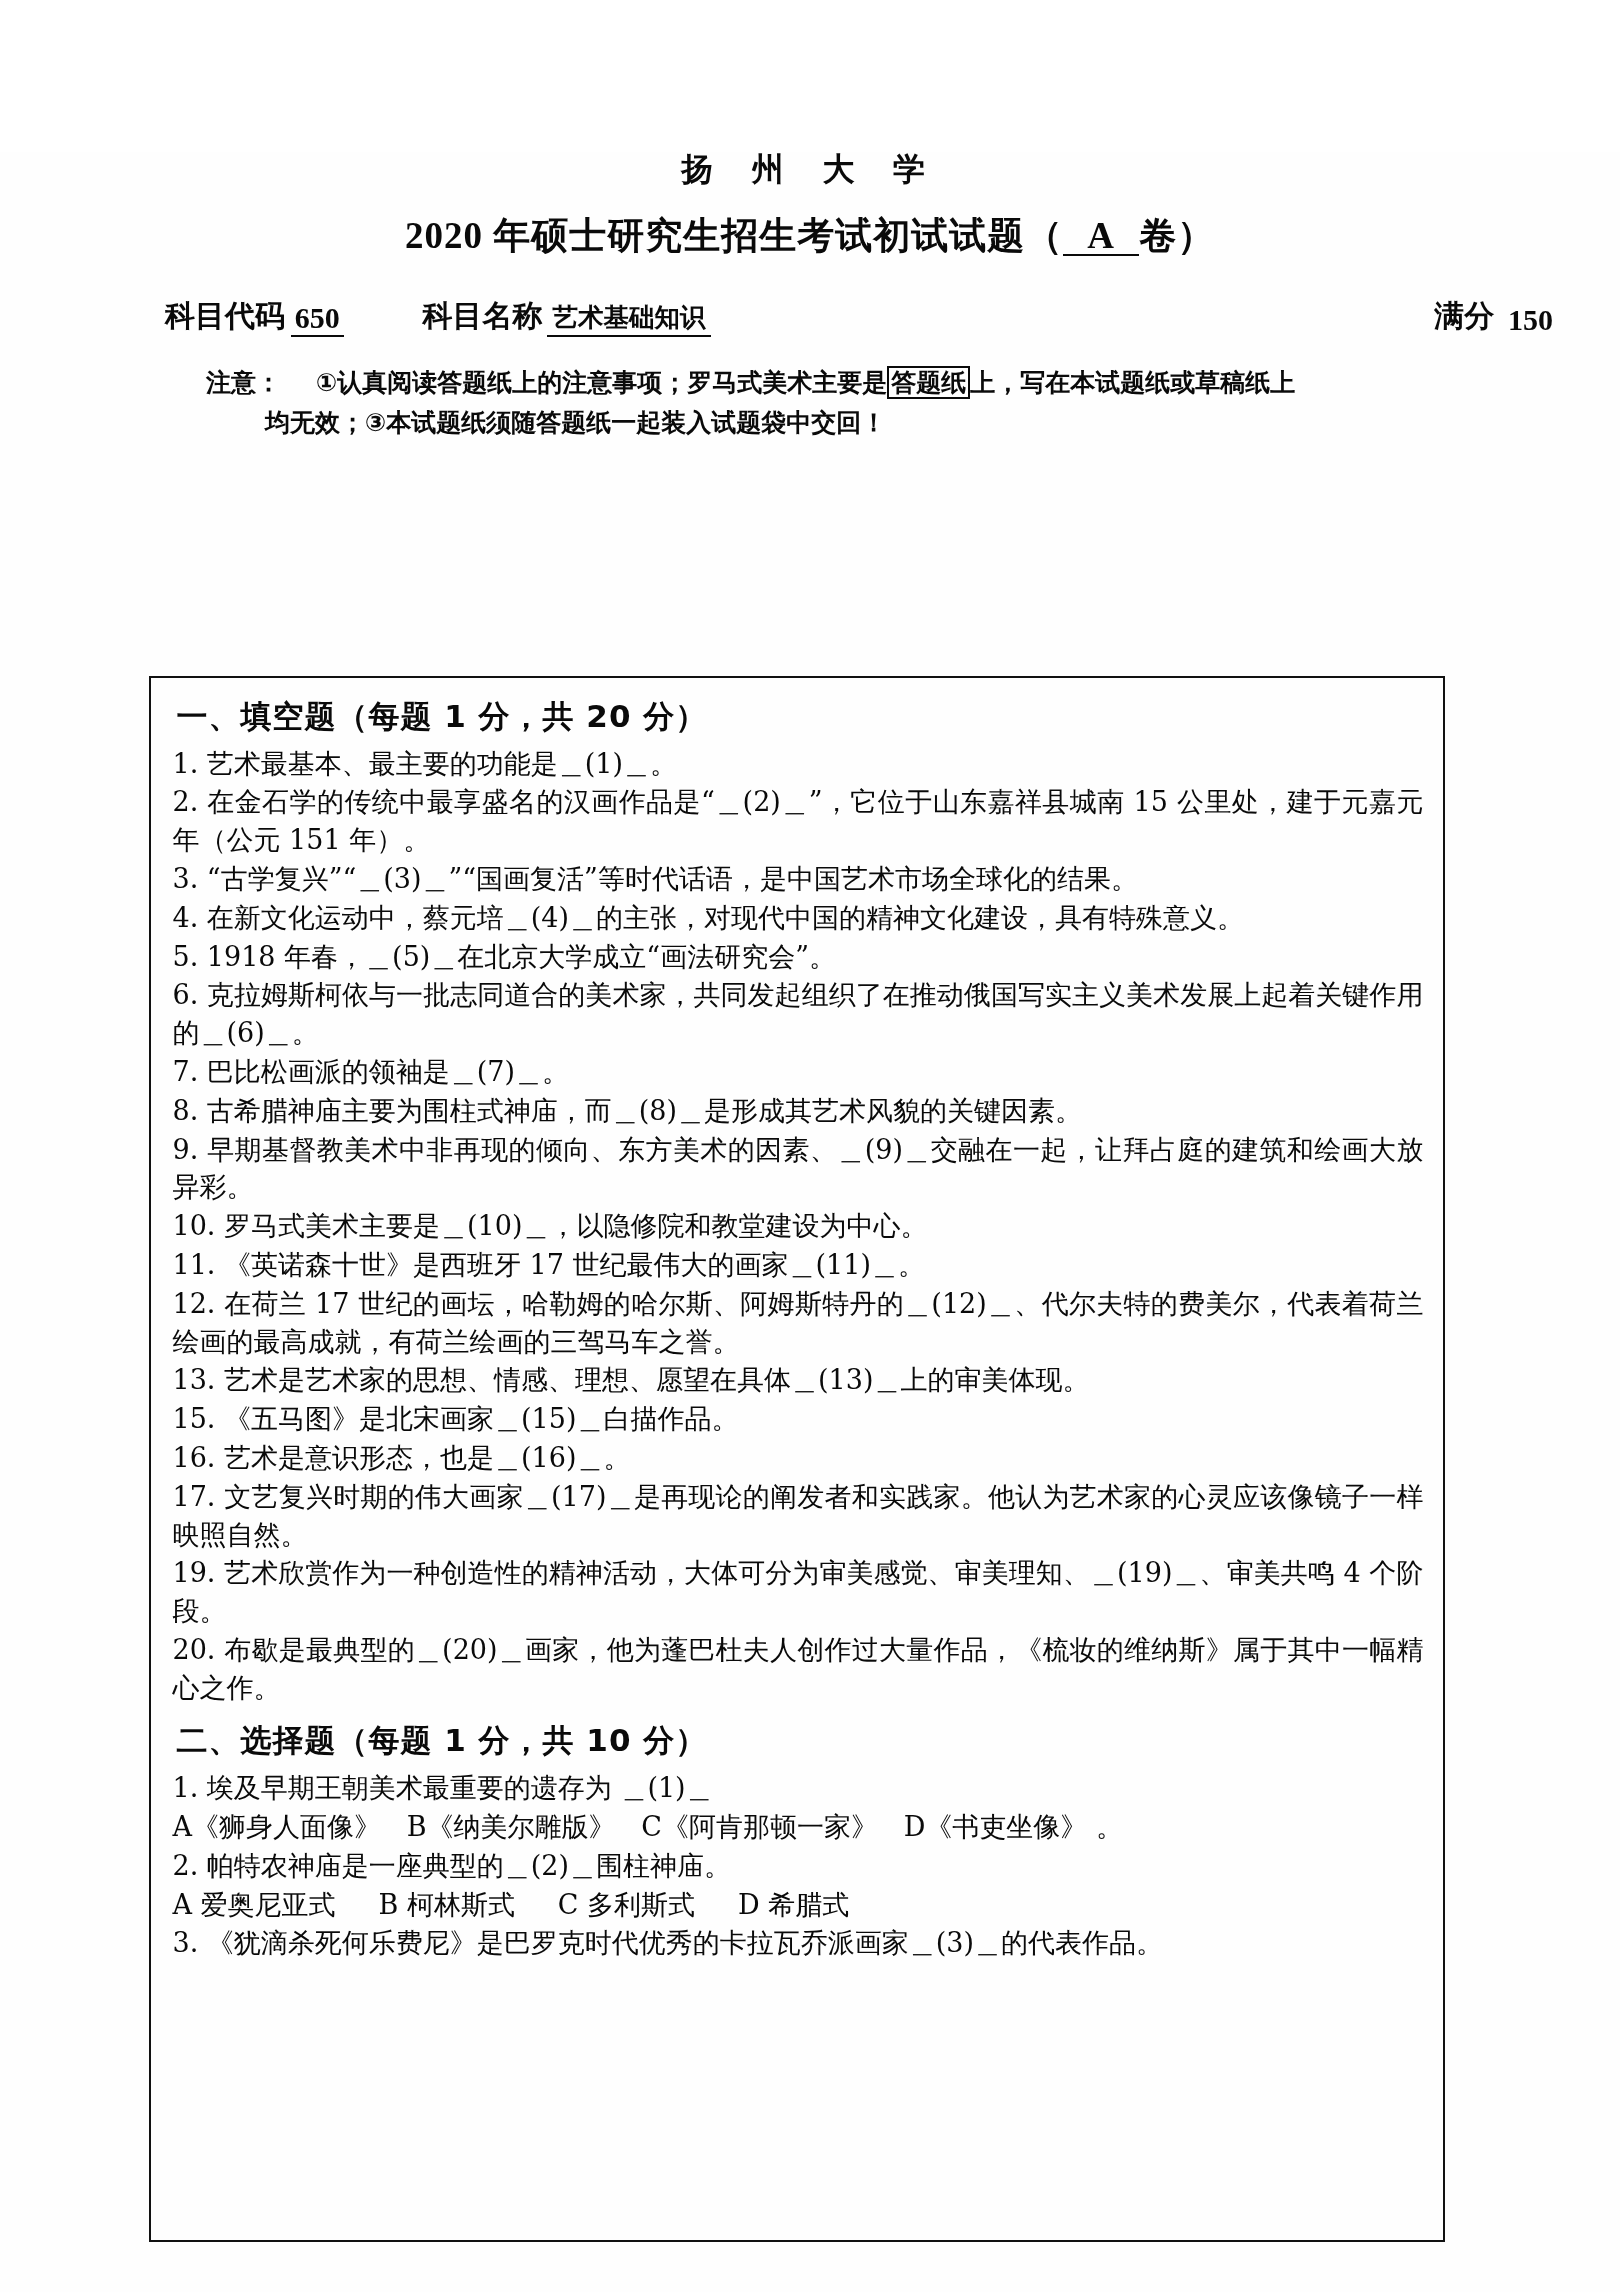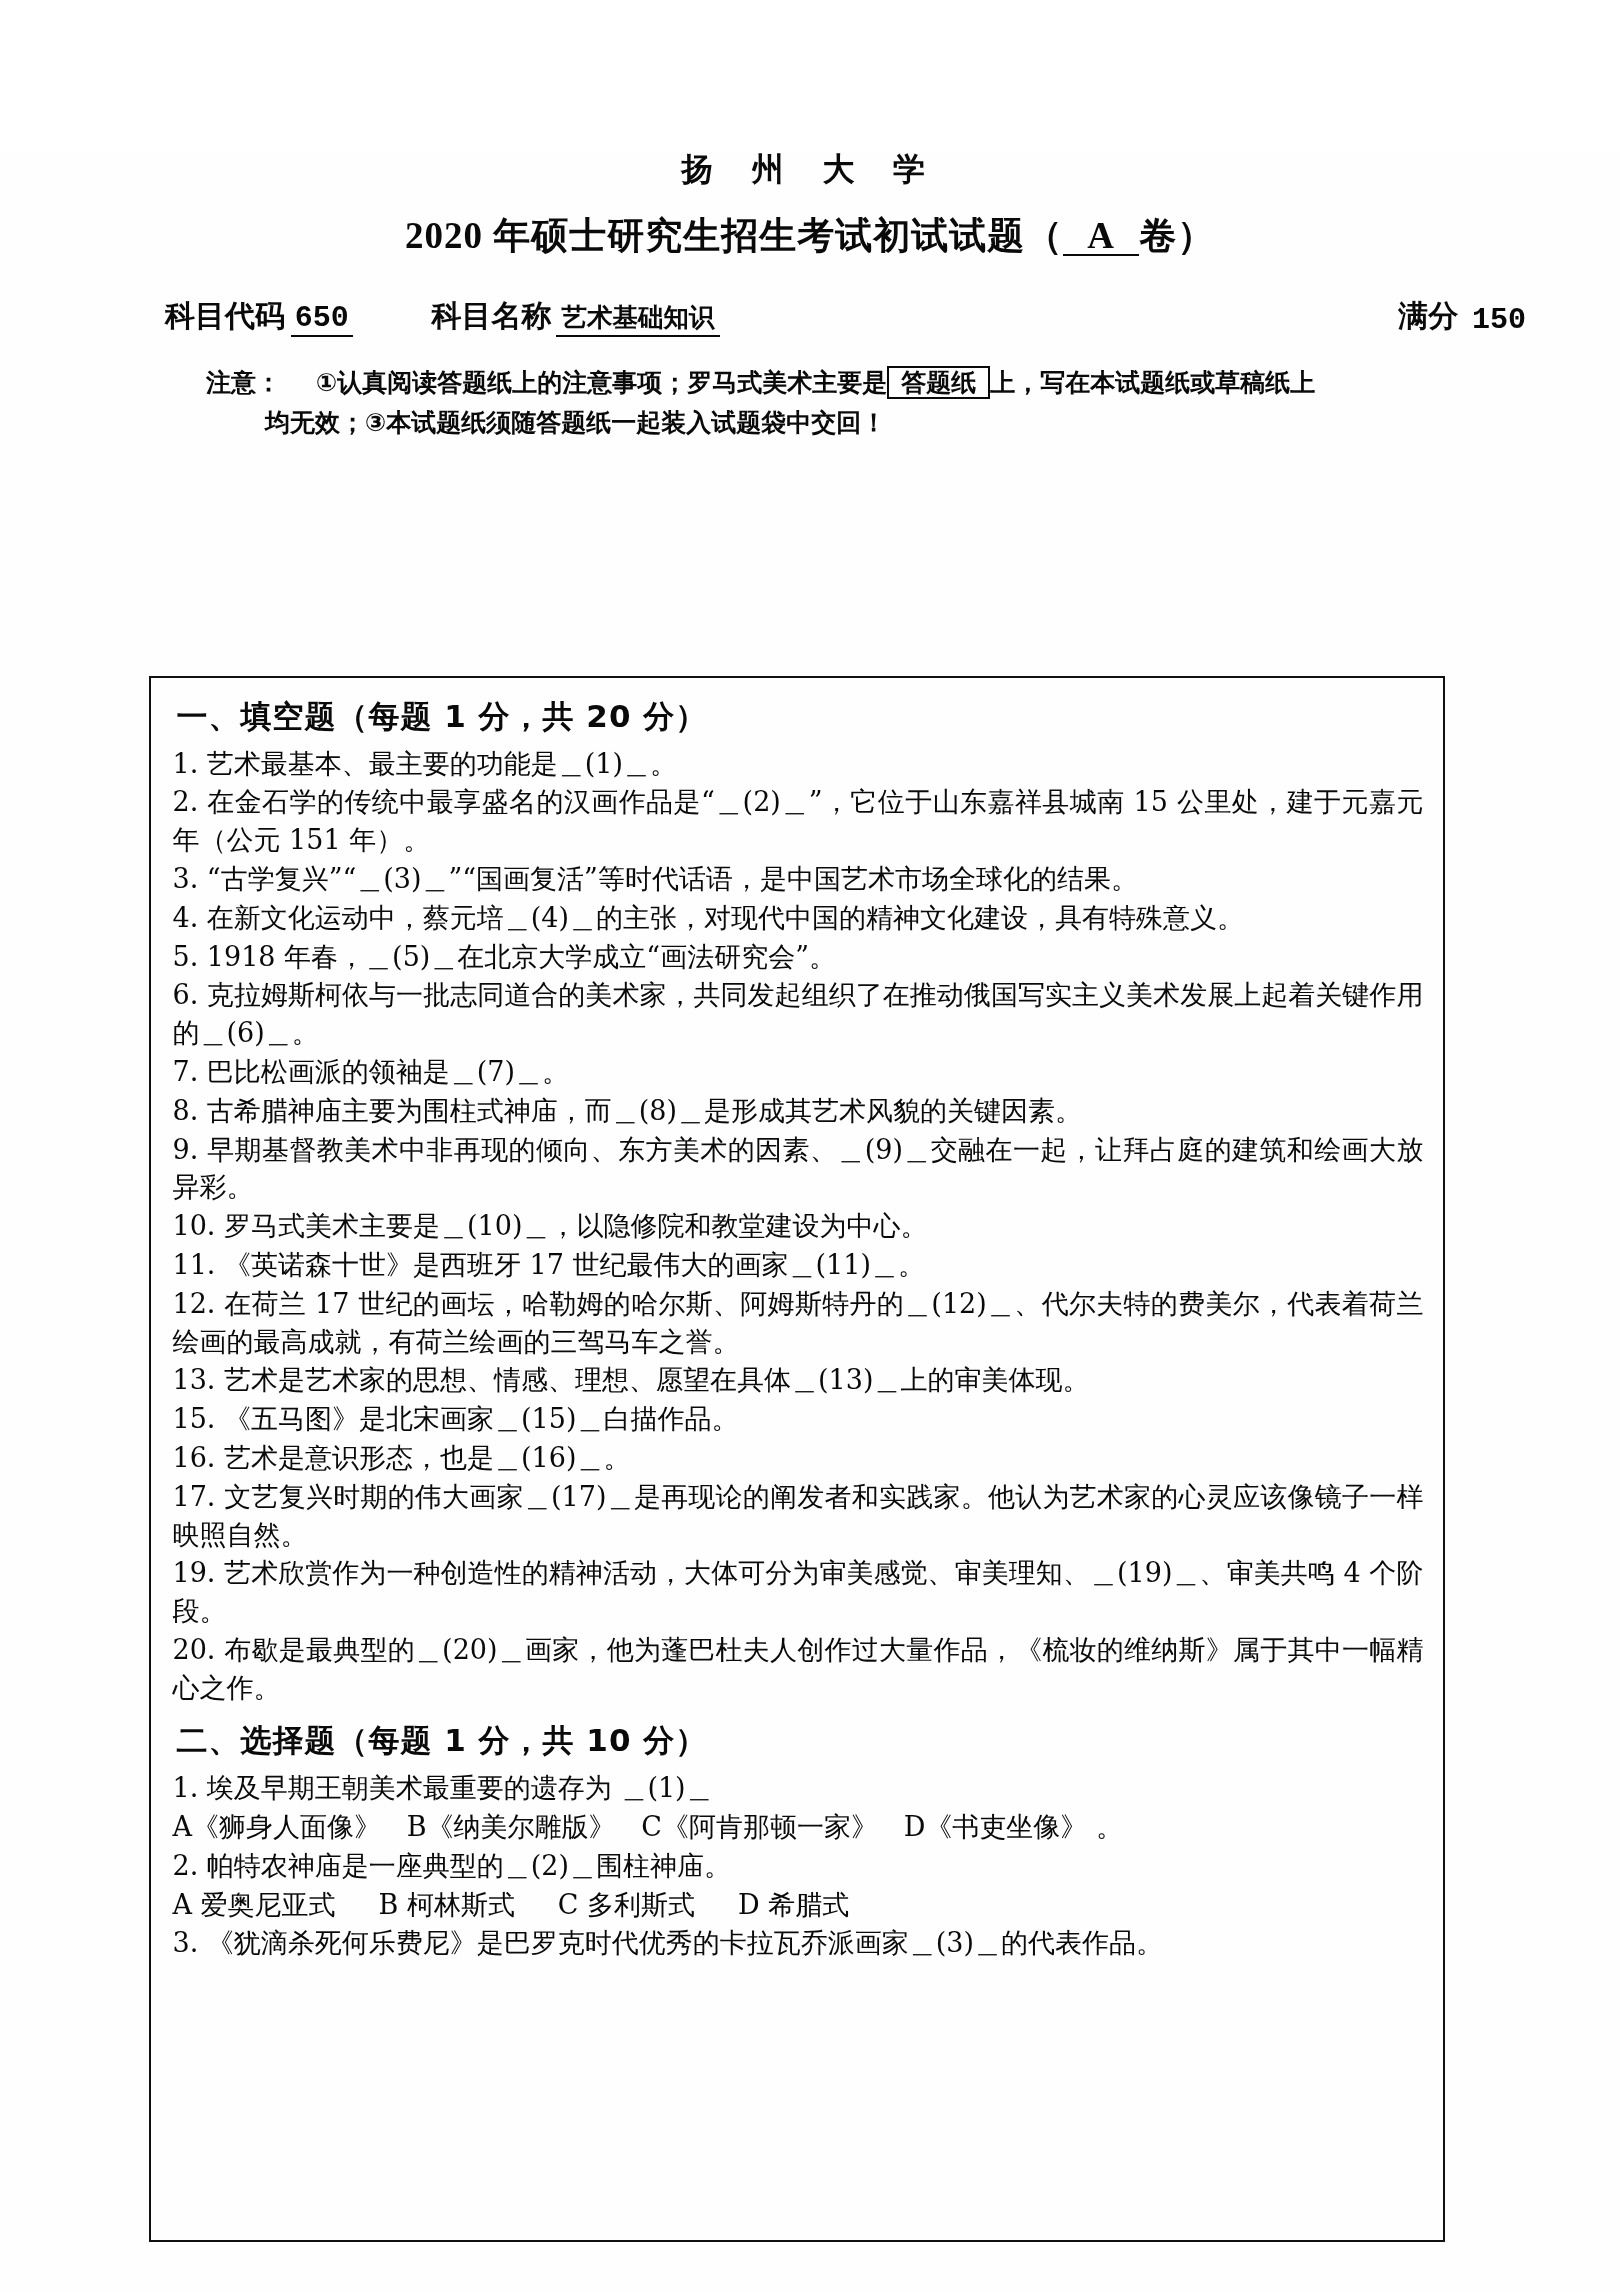--- a/index.html
+++ b/index.html
@@ -49,24 +49,24 @@
     text-align: center;
     border-bottom: 2.9px solid #0a0a0a;
     line-height: 1.0;
   }
 
   .subject-row {
     display: flex;
     align-items: flex-end;
     margin-top: 39px;
     padding-left: 165px;
-    padding-right: 94px;
+    padding-right: 67px;
     font-size: 30px;
     font-weight: bold;
-    font-family: Liberation Mono, monospace;
+    font-family: Liberation Serif, serif;
   }
   .subject-row .lbl { white-space: nowrap; }
   .subject-row .val-underline {
     border-bottom: 2.9px solid #0a0a0a;
     padding: 0 3.9px;
     margin: 0 5.9px;
     font-weight: bold;
   }
   .subject-row .gap-1 { width: 73px; }
   .subject-row .subj-name {
@@ -84,21 +84,21 @@
     margin-top: 25.5px;
     padding-left: 206px;
     padding-right: 88px;
     font-size: 25px;
     font-weight: bold;
     font-family: "DejaVu Sans", "Liberation Sans", sans-serif;
     line-height: 1.62;
   }
   .notice .boxed {
     border: 2px solid #0a0a0a;
-    padding: 0 12px;
+    padding: 0 2px;
   }
   .notice .l2 { padding-left: 59px; display: block; }
 
   
   .frame {
     position: absolute;
     left: 149px;
     top: 524px;
     width: 1296px;
     height: 1566px;

